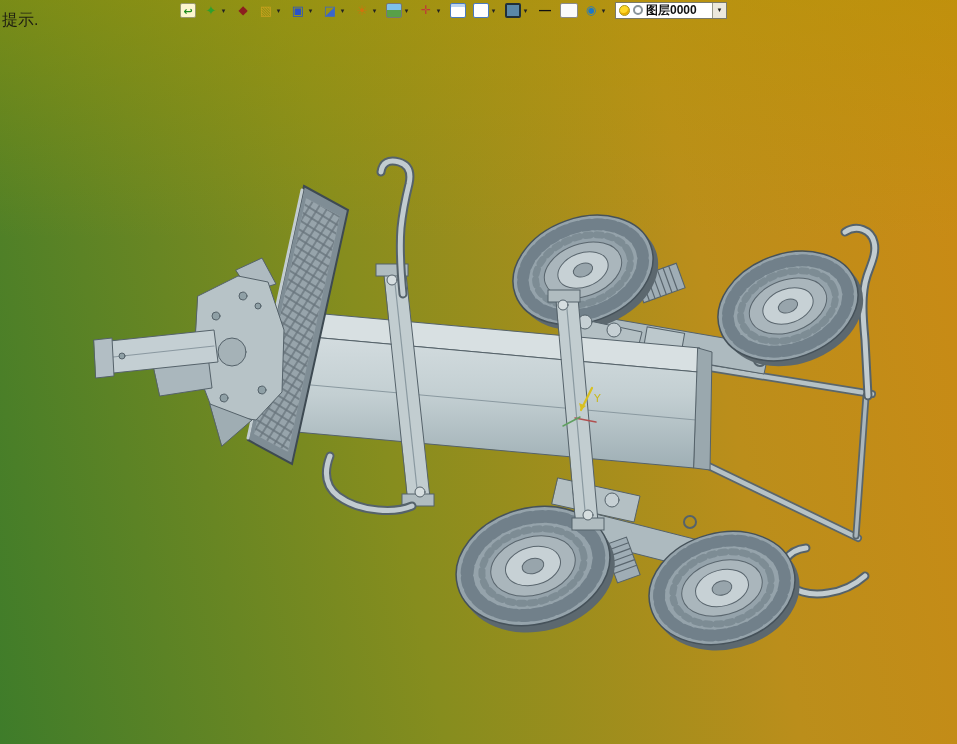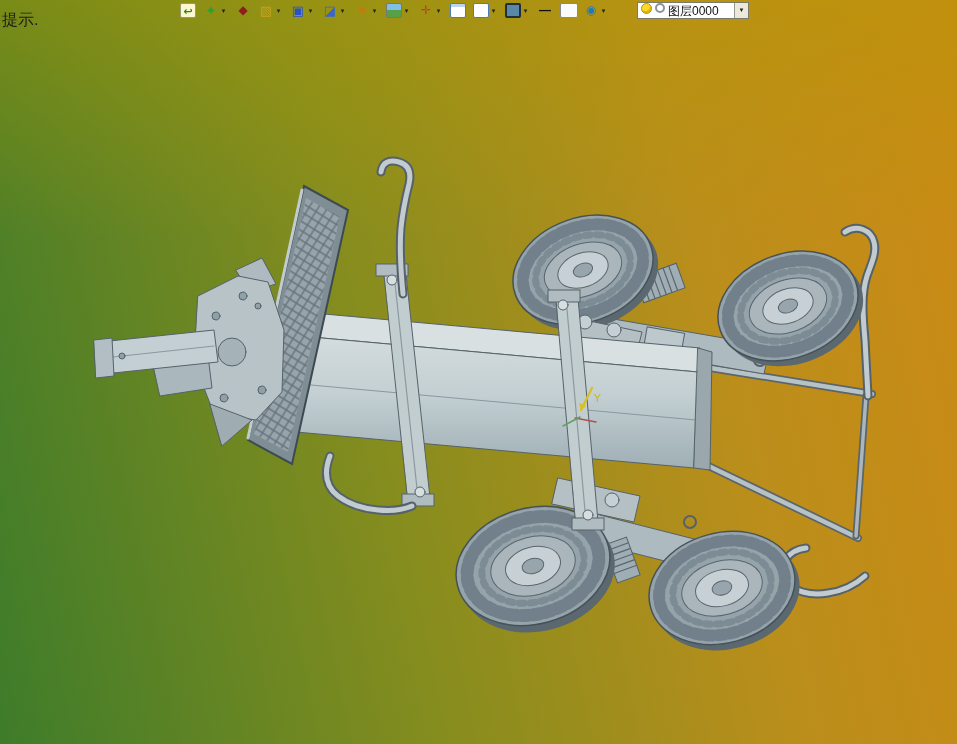--- a/index.html
+++ b/index.html
@@ -35,22 +35,22 @@
   .icon-scene-background{background:linear-gradient(180deg,#7ec0e8 50%,#58a048 50%);border:1px solid #777;}
   .icon-move-crosshair{color:#c03838;font-size:12px;font-weight:bold;}
   .icon-viewport-window{background:#fff;border:1px solid #4a7ac0;box-shadow:inset 0 3px 0 #bcd4f0;}
   .icon-new-viewport{background:#fff;border:1px solid #4a7ac0;}
   .icon-display-style{background:#5a88a8;border:2px solid #20303a;box-sizing:border-box;}
   .icon-line-width{color:#111;font-weight:bold;font-size:12px;}
   .icon-blank-sheet{background:#fbfbfb;border:1px solid #8a8a8a;width:18px;}
   .icon-visibility-lens{color:#1c78c8;font-size:12px;}
   
   .layer-combo{
-    margin-left:22px;display:flex;gap:3px;height:17px;width:112px;
-    background:#fff;border:1px solid #7a7a6a;box-sizing:border-box;padding-left:3px;
+    display:flex;align-items:center;gap:3px;height:17px;width:112px;
+    background:#fff;border:1px solid #7a7a6a;box-sizing:border-box;padding-left:3px;font-weight:bold;
   }
   .bulb{width:9px;height:9px;border-radius:50%;background:#ffd928;border:1px solid #a89420;
         box-shadow:inset -1px -2px 0 #e8ae00;flex:0 0 auto;}
   .ring{width:8px;height:8px;border-radius:50%;border:2px solid #8a949a;background:#fff;
         box-sizing:border-box;width:10px;height:10px;flex:0 0 auto;}
   .combo-text{font-size:12px;color:#111;flex:1 1 auto;white-space:nowrap;overflow:hidden;}
   .combo-arrow{
     width:13px;height:15px;background:#ece8dc;border-left:1px solid #9a9a8a;
     font-size:6px;color:#222;display:flex;align-items:center;justify-content:center;flex:0 0 auto;
   }

